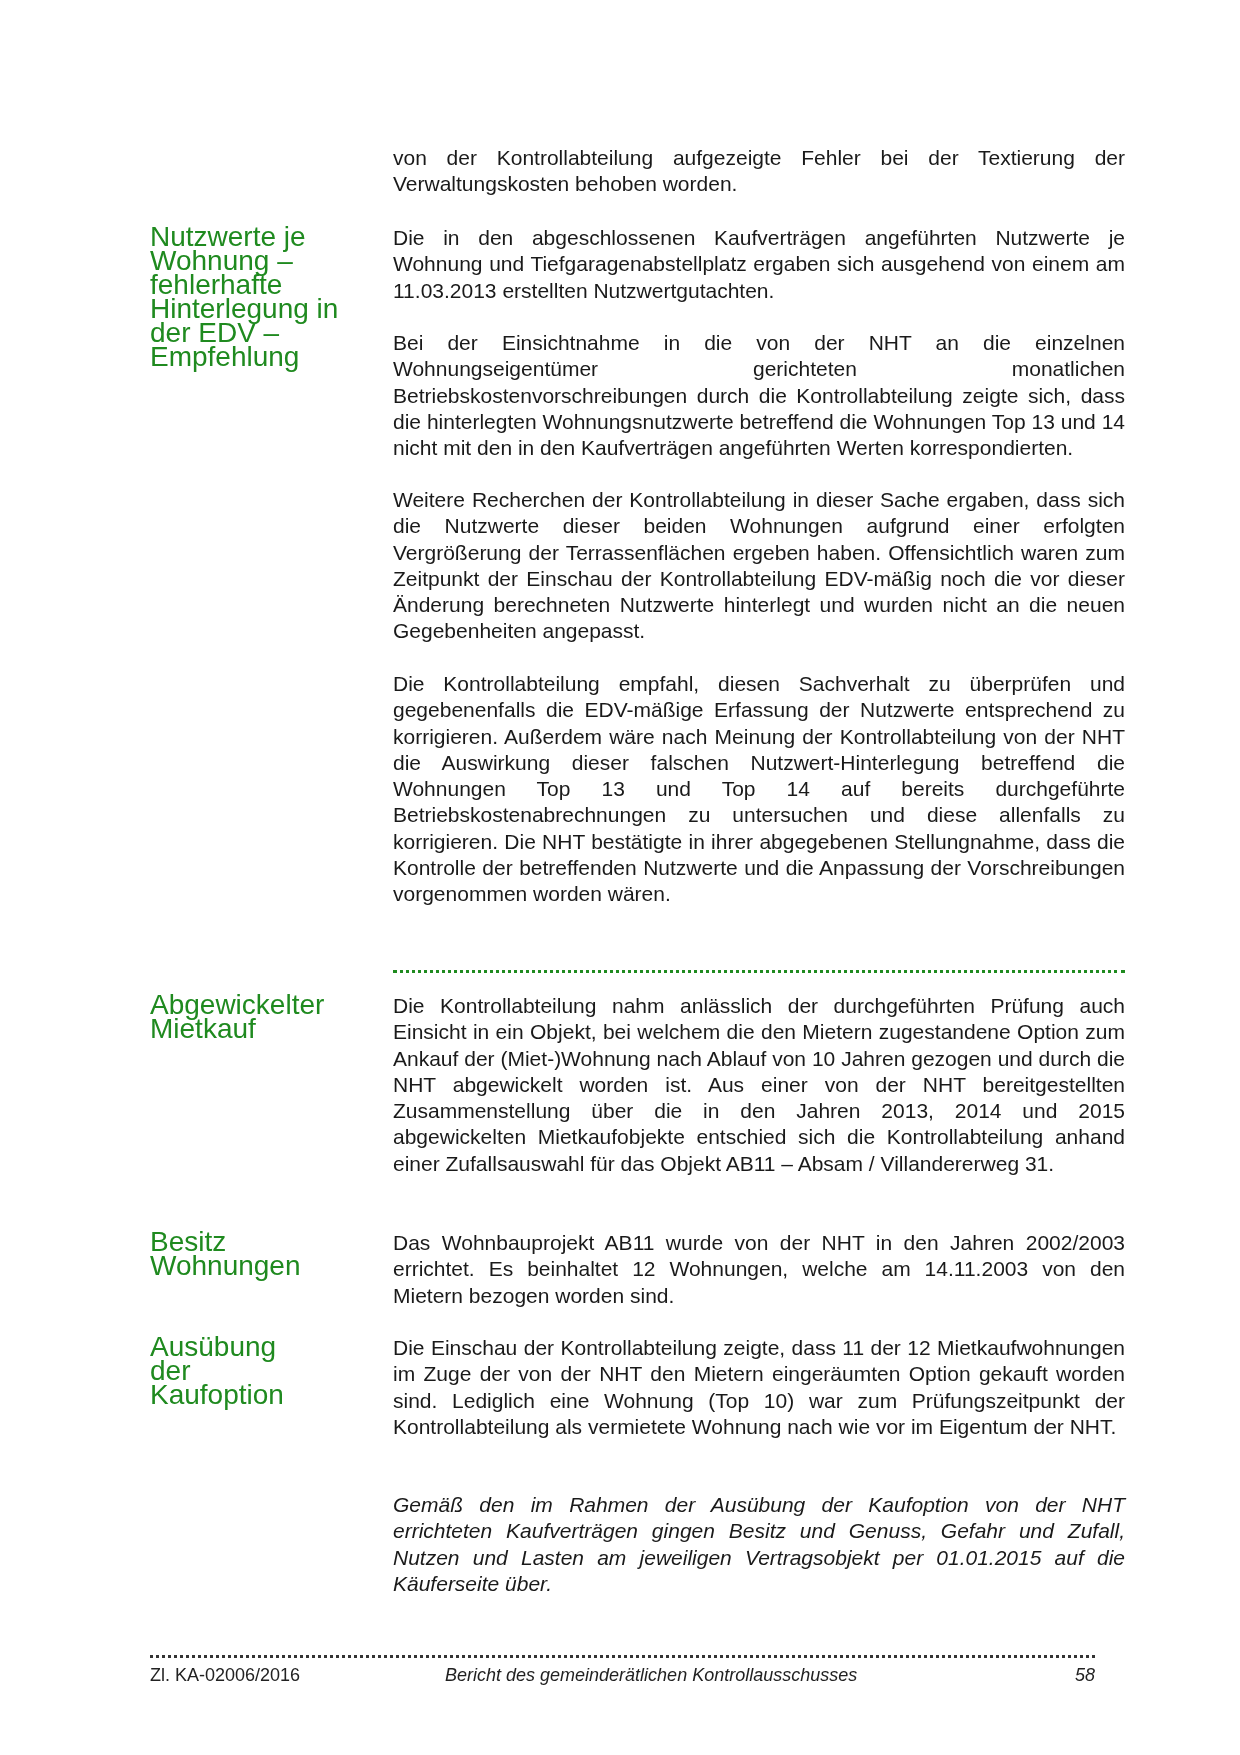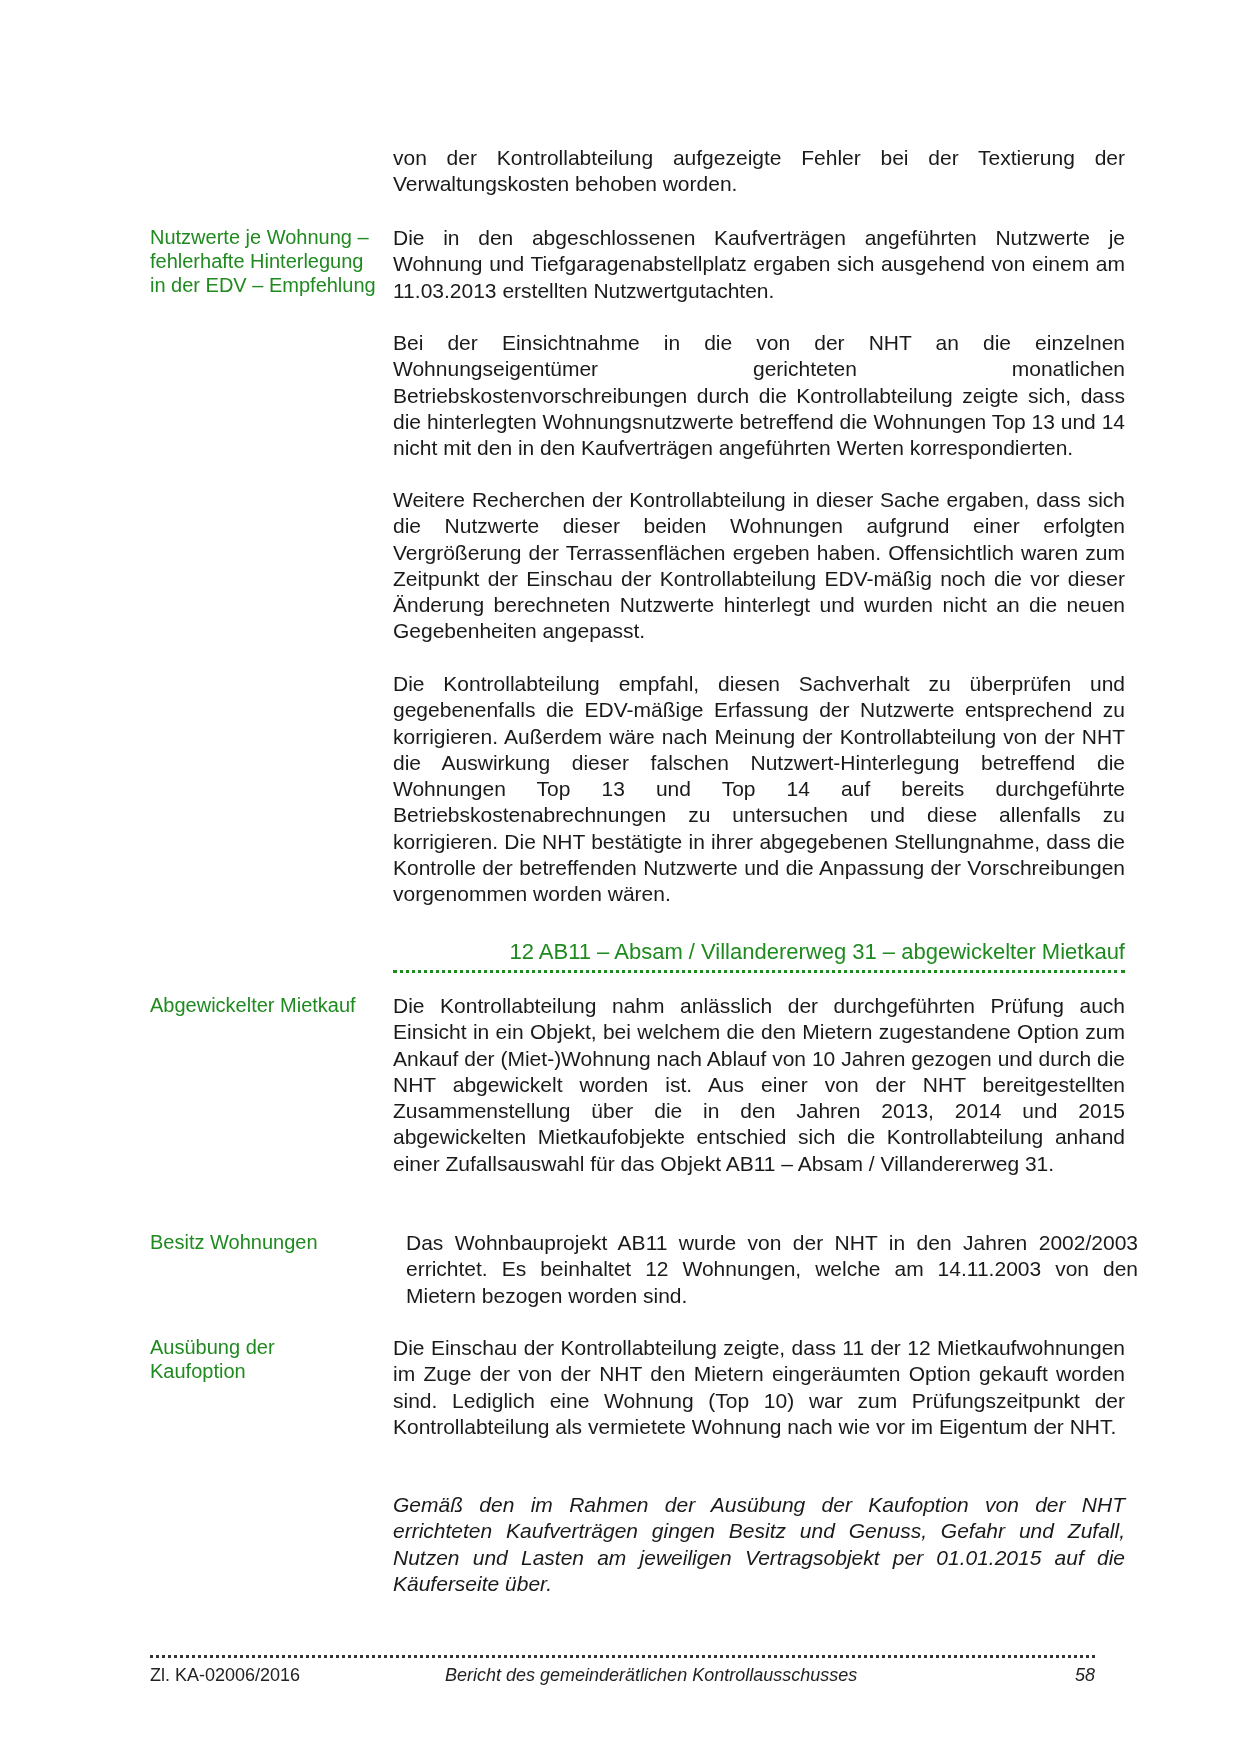--- a/index.html
+++ b/index.html
@@ -1,21 +1,21 @@
 <!DOCTYPE html>
 <html><head>
 <meta charset="utf-8">
 <style>
   html, body { margin: 0; padding: 0; background: #ffffff; }
   body { width: 1240px; height: 1755px; position: relative; overflow: hidden;
          font-family: "Liberation Sans", sans-serif; color: #1a1a1a; }
   .page { position: absolute; left: 0; top: 0; width: 1012px; height: 1755px; }
   .row { position: absolute; left: 150px; width: 975px; }
   .margin-label { position: absolute; left: 0; top: 0; width: 225px; color: #1f8a1f;
-                  font-size: 20px; line-height: 24px; }
+                  font-size: 28px; line-height: 24px; }
   .para { position: absolute; left: 243px; width: 732px; font-size: 21px; line-height: 26.3px;
           text-align: justify; }
   .heading { position: absolute; left: 393px; width: 732px; top: 938px; text-align: right;
              color: #1f8a1f; font-size: 22px; line-height: 28px; }
   .heading-rule { position: absolute; left: 393px; width: 732px; top: 970px; height: 0;
                   border-top: 3px dotted #1f8a1f; }
   .footer-rule { position: absolute; left: 150px; width: 945px; top: 1655px; height: 0;
                  border-top: 3px dotted #333; }
   .footer { position: absolute; left: 150px; width: 945px; top: 1665px; font-size: 18px; color: #222; }
   .footer .left { position: absolute; left: 0; }
@@ -32,31 +32,30 @@
   </div>
 
   <div class="row" style="top:225px;">
     <div class="margin-label" style="width:230px;">Nutzwerte je Wohnung – fehlerhafte Hinterlegung in der EDV – Empfehlung</div>
     <div class="para" style="top:0;">Die in den abgeschlossenen Kaufverträgen angeführten Nutzwerte je Wohnung und Tiefgaragenabstellplatz ergaben sich ausgehend von einem am 11.03.2013 erstellten Nutzwertgutachten.</div>
     <div class="para" style="top:105px;">Bei der Einsichtnahme in die von der NHT an die einzelnen Wohnungseigentümer gerichteten monatlichen Betriebskostenvorschreibungen durch die Kontrollabteilung zeigte sich, dass die hinterlegten Wohnungsnutzwerte betreffend die Wohnungen Top 13 und 14 nicht mit den in den Kaufverträgen angeführten Werten korrespondierten.</div>
     <div class="para" style="top:262px;">Weitere Recherchen der Kontrollabteilung in dieser Sache ergaben, dass sich die Nutzwerte dieser beiden Wohnungen aufgrund einer erfolgten Vergrößerung der Terrassenflächen ergeben haben. Offensichtlich waren zum Zeitpunkt der Einschau der Kontrollabteilung EDV-mäßig noch die vor dieser Änderung berechneten Nutzwerte hinterlegt und wurden nicht an die neuen Gegebenheiten angepasst.</div>
     <div class="para" style="top:446px;">Die Kontrollabteilung empfahl, diesen Sachverhalt zu überprüfen und gegebenenfalls die EDV-mäßige Erfassung der Nutzwerte entsprechend zu korrigieren. Außerdem wäre nach Meinung der Kontrollabteilung von der NHT die Auswirkung dieser falschen Nutzwert-Hinterlegung betreffend die Wohnungen Top 13 und Top 14 auf bereits durchgeführte Betriebskostenabrechnungen zu untersuchen und diese allenfalls zu korrigieren. Die NHT bestätigte in ihrer abgegebenen Stellungnahme, dass die Kontrolle der betreffenden Nutzwerte und die Anpassung der Vorschreibungen vorgenommen worden wären.</div>
   </div>
 
-  <div class="heading">12  AB11 – Absam / Villandererweg 31 – abgewickelter Mietkauf</div>
   <div class="heading-rule"></div>
 
   <div class="row" style="top:993px;">
     <div class="margin-label">Abgewickelter Mietkauf</div>
     <div class="para" style="top:0;">Die Kontrollabteilung nahm anlässlich der durchgeführten Prüfung auch Einsicht in ein Objekt, bei welchem die den Mietern zugestandene Option zum Ankauf der (Miet-)Wohnung nach Ablauf von 10 Jahren gezogen und durch die NHT abgewickelt worden ist. Aus einer von der NHT bereitgestellten Zusammenstellung über die in den Jahren 2013, 2014 und 2015 abgewickelten Mietkaufobjekte entschied sich die Kontrollabteilung anhand einer Zufallsauswahl für das Objekt AB11 – Absam / Villandererweg 31.</div>
   </div>
 
   <div class="row" style="top:1230px;">
     <div class="margin-label">Besitz Wohnungen</div>
-    <div class="para" style="top:0;margin-left:13px;">Das Wohnbauprojekt AB11 wurde von der NHT in den Jahren 2002/2003 errichtet. Es beinhaltet 12 Wohnungen, welche am 14.11.2003 von den Mietern bezogen worden sind.</div>
+    <div class="para" style="top:0;">Das Wohnbauprojekt AB11 wurde von der NHT in den Jahren 2002/2003 errichtet. Es beinhaltet 12 Wohnungen, welche am 14.11.2003 von den Mietern bezogen worden sind.</div>
   </div>
 
   <div class="row" style="top:1335px;">
     <div class="margin-label" style="width:150px;">Ausübung der Kaufoption</div>
     <div class="para" style="top:0;">Die Einschau der Kontrollabteilung zeigte, dass 11 der 12 Mietkaufwohnungen im Zuge der von der NHT den Mietern eingeräumten Option gekauft worden sind. Lediglich eine Wohnung (Top 10) war zum Prüfungszeitpunkt der Kontrollabteilung als vermietete Wohnung nach wie vor im Eigentum der NHT.</div>
     <div class="para" style="top:157px;font-style:italic;">Gemäß den im Rahmen der Ausübung der Kaufoption von der NHT errichteten Kaufverträgen gingen Besitz und Genuss, Gefahr und Zufall, Nutzen und Lasten am jeweiligen Vertragsobjekt per 01.01.2015 auf die Käuferseite über.</div>
   </div>
 
   <div class="footer-rule"></div>
   <div class="footer">

